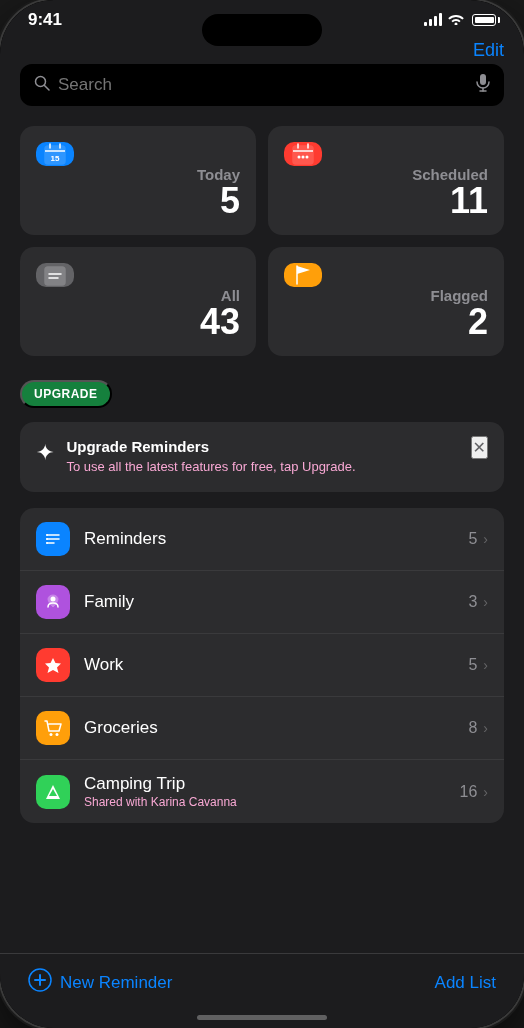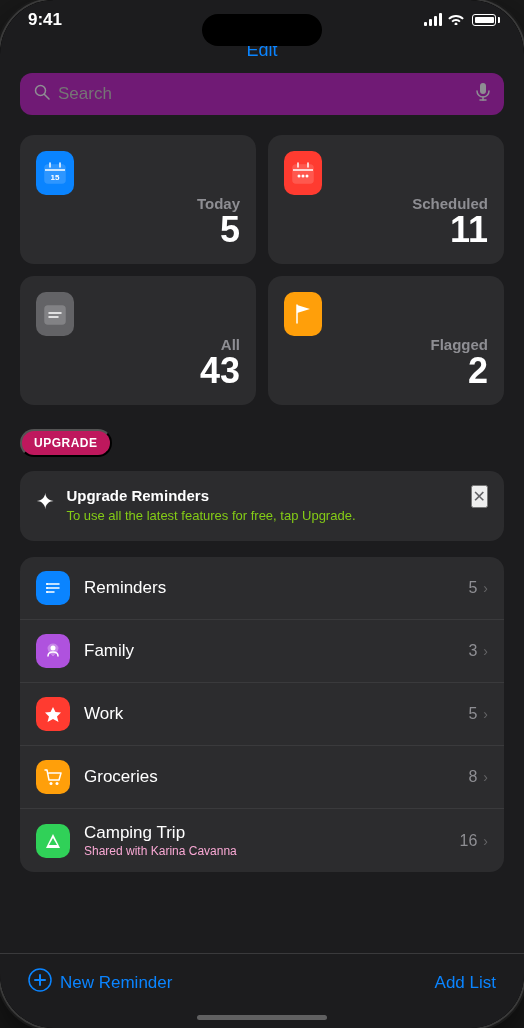--- a/index.html
+++ b/index.html
@@ -119,36 +119,36 @@
     
     .content {
       padding: 0 20px;
       overflow-y: auto;
       height: calc(100% - 60px);
     }
 
     
     .edit-button {
       display: flex;
-      justify-content: center;
-      margin-bottom: 12px;
+      justify-content: flex-end;
+      margin-bottom: 3px;
     }
 
     .edit-btn {
       color: #0a84ff;
       font-size: 18px;
       font-weight: 400;
       background: none;
       border: none;
       cursor: pointer;
     }
 
     
     .search-bar {
-      background: #701a75;
+      background: #000000;
       border-radius: 12px;
       padding: 10px 14px;
       display: flex;
       align-items: center;
       gap: 8px;
       margin-bottom: 20px;
     }
 
     .search-icon {
       color: #8e8e93;
@@ -182,21 +182,21 @@
       border-radius: 14px;
       padding: 16px;
       min-height: 100px;
       display: flex;
       flex-direction: column;
       justify-content: space-between;
     }
 
     .stat-icon {
       width: 38px;
-      height: 44px;
+      height: 24px;
       border-radius: 10px;
       display: flex;
       align-items: center;
       justify-content: center;
       font-size: 20px;
     }
 
     .stat-icon.blue { background: #0a84ff; }
     .stat-icon.red { background: #ff3b30; }
     .stat-icon.gray { background: #636366; }
@@ -230,21 +230,21 @@
       margin-bottom: 14px;
     }
 
     .section-title {
       color: #fff;
       font-size: 22px;
       font-weight: 700;
     }
 
     .upgrade-badge {
-      background: #be185d;
+      background: #15803d;
       color: #fff;
       font-size: 12px;
       font-weight: 700;
       padding: 5px 12px;
       border-radius: 20px;
       letter-spacing: 0.5px;
     }
 
     
     .upgrade-banner {
@@ -269,21 +269,21 @@
     }
 
     .upgrade-banner-title {
       color: #fff;
       font-size: 15px;
       font-weight: 600;
       margin-bottom: 3px;
     }
 
     .upgrade-banner-desc {
-      color: #84cc16;
+      color: #f9a8d4;
       font-size: 13px;
       line-height: 1.4;
     }
 
     .upgrade-banner-close {
       color: #636366;
       font-size: 16px;
       cursor: pointer;
       position: absolute;
       top: 14px;

